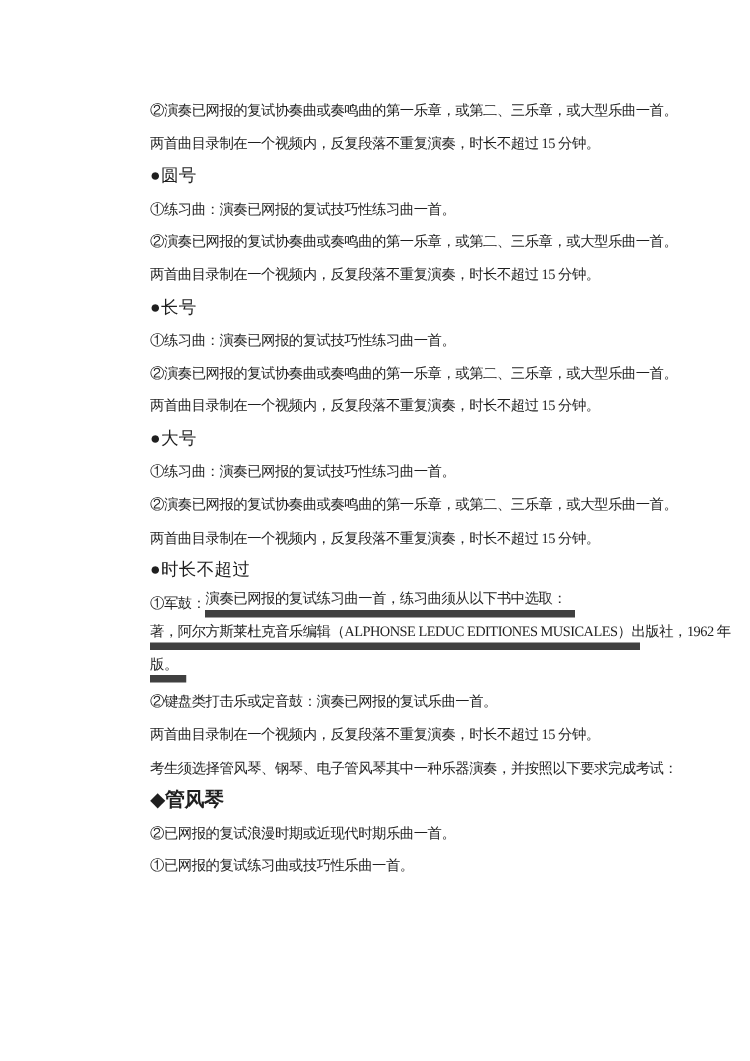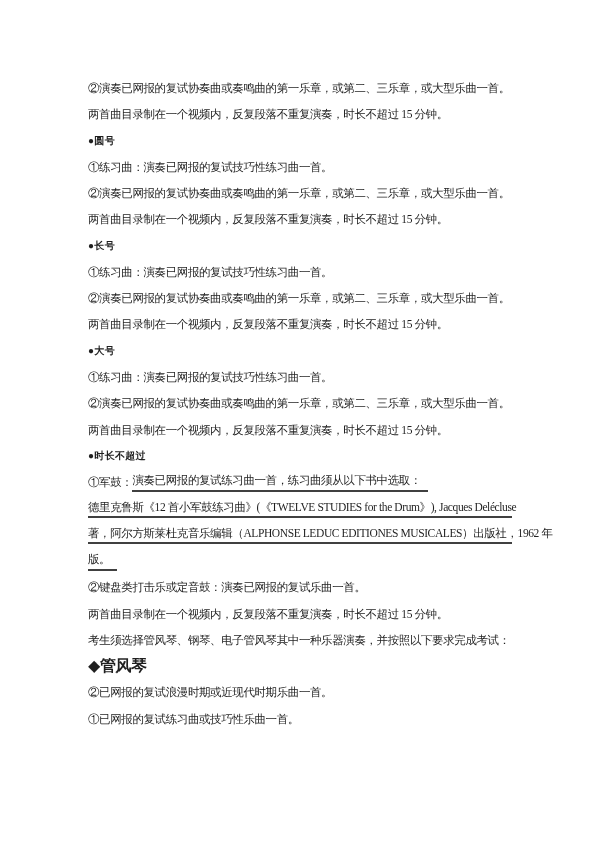--- a/index.html
+++ b/index.html
@@ -15,33 +15,34 @@
   .content {
     padding: 75px 88px 0 88px;
   }
   .line {
     height: 26.3px;
     display: flex;
     align-items: center;
     white-space: nowrap;
     font-size: 11.5px;
     letter-spacing: -0.4px;
+    margin-left: 32px;
   }
   .b { font-weight: normal; }
   .h {
-    font-weight: bold;
-    font-size: 10px;
+    font-weight: normal;
+    font-size: 14px;
     letter-spacing: 0.3px;
   }
   .sub {
     font-weight: bold;
     font-size: 16px;
   }
   .u {
-    border-bottom: 2px solid #404040;
+    border-bottom: 6px solid #404040;
     padding-bottom: 1.5px;
   }
   .tail-sp { padding-right: 7px; }
   .fill {
     flex: 1 1 auto;
     min-width: 0;
     text-align: justify;
     text-align-last: justify;
   }
 </style>
@@ -68,23 +69,20 @@
     <div class="line">①练习曲：演奏已网报的复试技巧性练习曲一首。</div>
     <div class="line">②演奏已网报的复试协奏曲或奏鸣曲的第一乐章，或第二、三乐章，或大型乐曲一首。</div>
     <div class="line b">两首曲目录制在一个视频内，反复段落不重复演奏，时长不超过 15 分钟。</div>
 
     <div class="line h">●时长不超过</div>
     <div class="line">
       <span>①军鼓：</span>
       <span class="u tail-sp">演奏已网报的复试练习曲一首，练习曲须从以下书中选取：</span>
     </div>
     <div class="line">
-      <span class="u fill">德里克鲁斯《12 首小军鼓练习曲》(《TWELVE STUDIES for the Drum》), Jacques Delécluse</span>
-    </div>
-    <div class="line">
       <span class="u fill">著，阿尔方斯莱杜克音乐编辑（ALPHONSE LEDUC EDITIONES MUSICALES）出版社，1962 年</span>
     </div>
     <div class="line">
       <span class="u tail-sp">版。</span>
     </div>
     <div class="line">②键盘类打击乐或定音鼓：演奏已网报的复试乐曲一首。</div>
     <div class="line b">两首曲目录制在一个视频内，反复段落不重复演奏，时长不超过 15 分钟。</div>
 
     <div class="line b">考生须选择管风琴、钢琴、电子管风琴其中一种乐器演奏，并按照以下要求完成考试：</div>
     <div class="line sub">◆管风琴</div>

